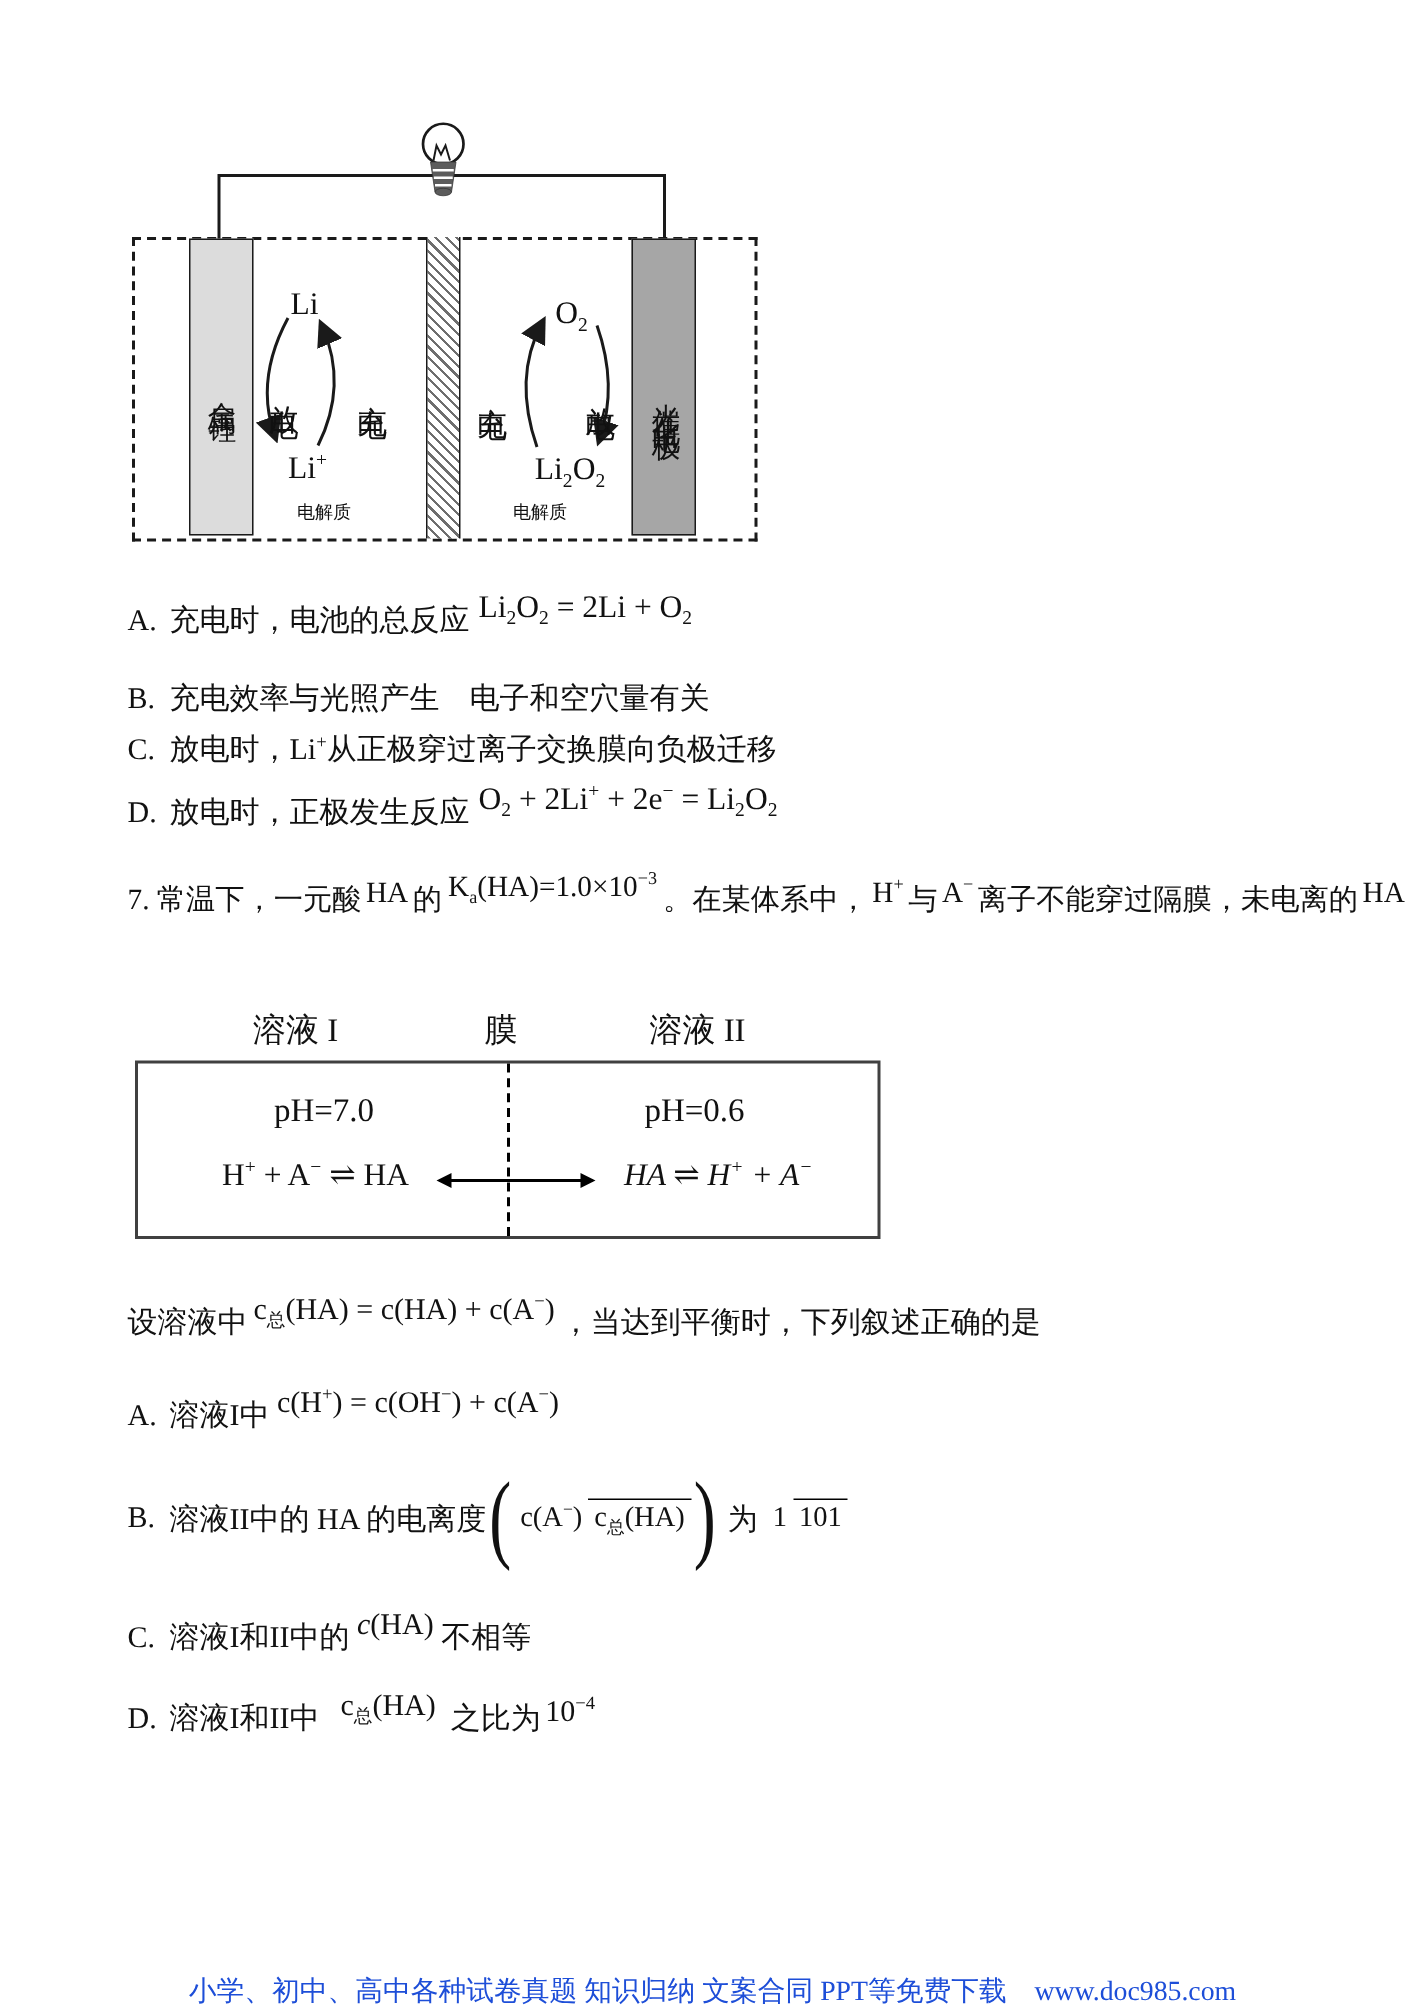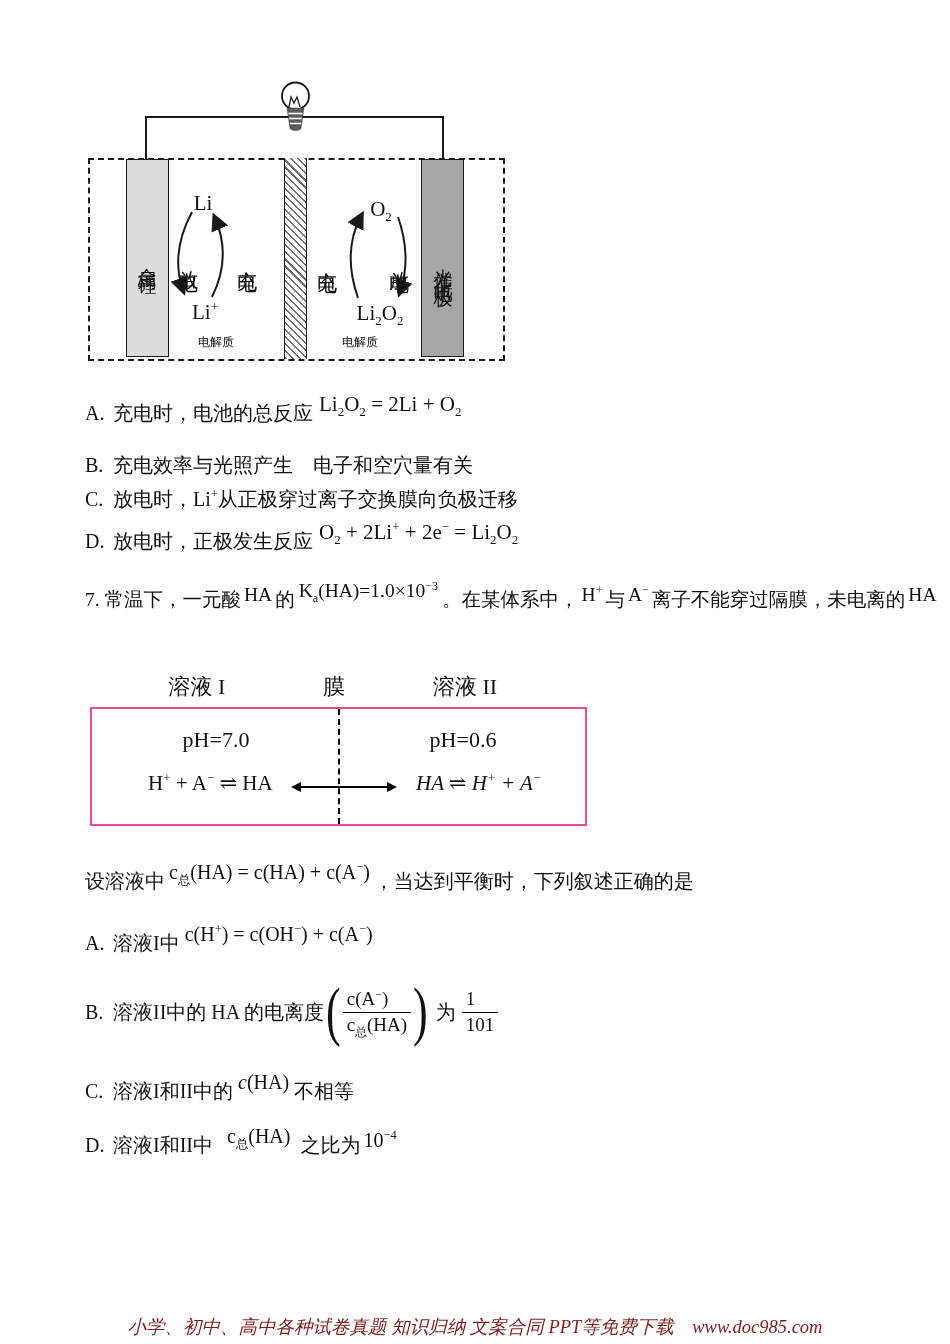--- a/index.html
+++ b/index.html
@@ -39,37 +39,37 @@
   
   .row{position:absolute;left:85px;display:flex;align-items:baseline;font-size:20px;white-space:nowrap;}
   .row .lab{display:inline-block;width:28px;flex:0 0 28px;}
   .f{font-family:"Liberation Serif","DejaVu Serif","DejaVu Sans",serif;}
   sub,sup{font-size:62%;line-height:0;}
   .raised{position:relative;top:-9px;}
   .raised-sm{position:relative;top:-5px;}
   .stem{font-size:19.5px;}
   
   .mem-header{position:absolute;top:672px;transform:translateX(-50%);font-size:22px;white-space:nowrap;}
-  .mem-box{position:absolute;left:90px;top:707px;width:497px;height:119px;border:2px solid #ec4899;box-sizing:border-box;}
+  .mem-box{position:absolute;left:90px;top:707px;width:497px;height:119px;border:2px solid #404040;box-sizing:border-box;}
   .mem-divider{position:absolute;left:246px;top:0;bottom:0;width:0;border-left:2px dashed #000;}
   .mem-ph{position:absolute;top:18px;width:248px;text-align:center;font-size:22px;}
   .mem-eq{position:absolute;top:62px;font-size:21px;white-space:nowrap;}
   .dbl-arrow{position:absolute;left:201px;top:77px;width:102px;height:2px;background:#000;}
   .dbl-arrow::before{content:"";position:absolute;left:-2px;top:-4.5px;width:0;height:0;
     border-top:5.5px solid transparent;border-bottom:5.5px solid transparent;border-right:10px solid #000;}
   .dbl-arrow::after{content:"";position:absolute;right:-2px;top:-4.5px;width:0;height:0;
     border-top:5.5px solid transparent;border-bottom:5.5px solid transparent;border-left:10px solid #000;}
   
-  .frac{display:inline-flex;flex-direction:column;align-items:flex-start;text-align:center;
+  .frac{display:inline-flex;flex-direction:row;align-items:flex-end;text-align:center;
     font-size:19px;line-height:1.3;vertical-align:middle;}
   .frac .num{padding:0 4px;}
   .frac .den{border-top:1.5px solid #000;padding:0 4px;}
   .bigparen{display:inline-block;font-size:44px;line-height:1;transform:scaleY(1.5);margin:0 2px;font-weight:400;}
   
-  .footer{position:absolute;left:0;top:1314px;width:100%;text-align:center;font-size:18.5px;color:#7f1d1d;font-style:italic;}
+  .footer{position:absolute;left:0;top:1314px;width:100%;text-align:center;font-size:18.5px;color:#1d4ed8;}
 </style>
 </head>
 <body>
 
 <div class="page">
 
   <div class="circuit">
     <svg width="430" height="300" viewBox="0 0 430 300">
       <defs>
         <marker id="ah" markerWidth="9" markerHeight="9" refX="6" refY="4.5" orient="auto">

